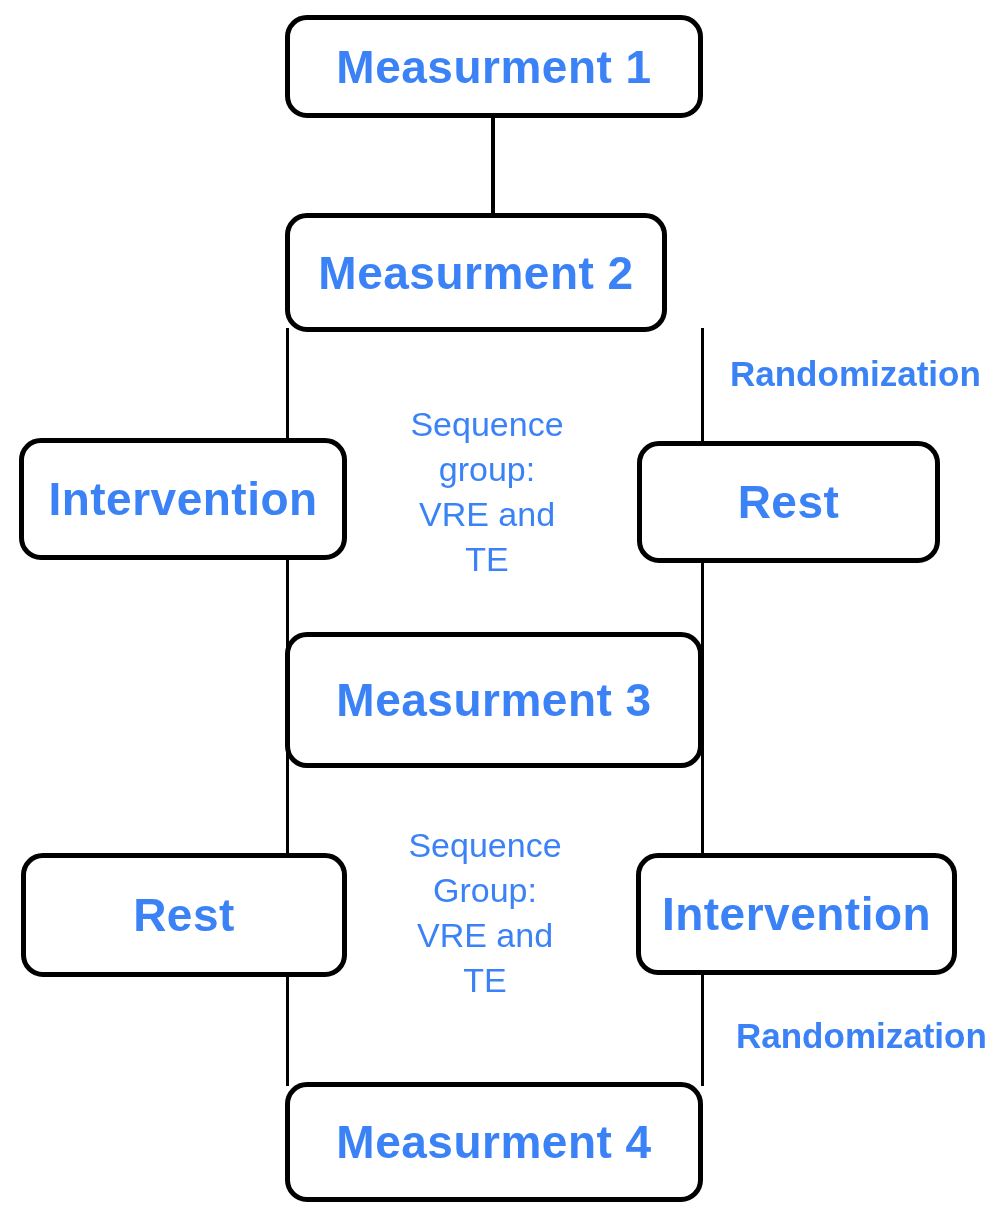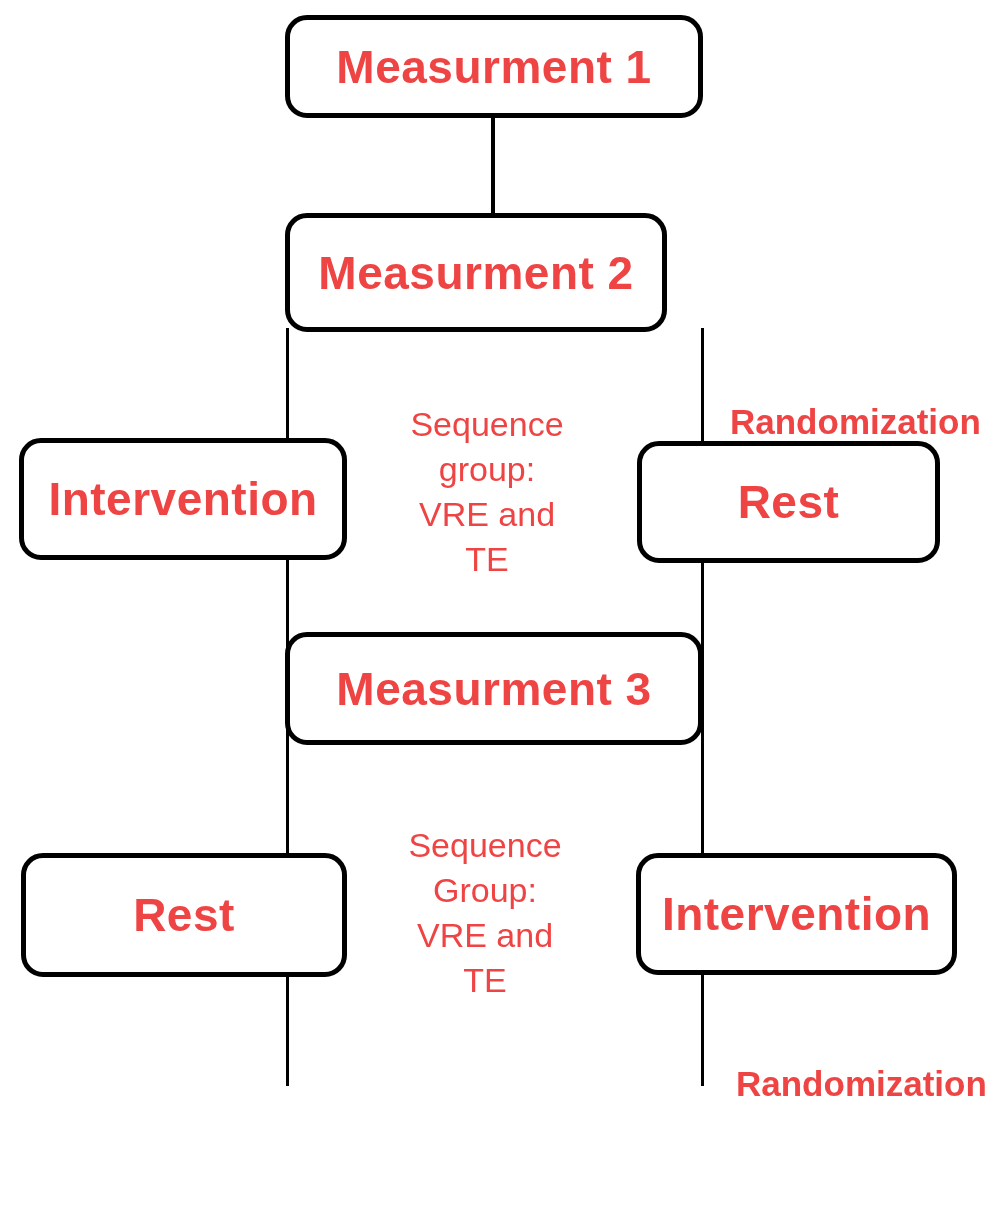--- a/index.html
+++ b/index.html
@@ -1,20 +1,20 @@
 <!DOCTYPE html>
 <html><head>
 <meta charset="utf-8">
 <style>
   html,body{margin:0;padding:0;background:#ffffff;}
   #canvas{
     position:relative;
     width:1004px;height:1220px;
     background:#ffffff;
-    color:#ef4444;
+    color:#3b82f6;
     font-family:"Liberation Sans", sans-serif;
     overflow:hidden;
   }
   .vline{
     position:absolute;
     background:#000000;
   }
   .node{
     position:absolute;
     box-sizing:border-box;
@@ -37,30 +37,29 @@
     text-align:center;
     white-space:nowrap;
   }
   .seq span{display:block;}
   .rand{
     position:absolute;
     font-weight:bold;
     font-size:35px;
     line-height:36px;
     white-space:nowrap;
-    margin-top:48px;
   }
   
   #connector-m1-m2{left:491px;top:112px;width:4px;height:106px;}
   #line-left {left:286px;top:328px;width:3px;height:758px;}
   #line-right{left:701px;top:328px;width:3px;height:758px;}
   
   #box-m1{left:285px;top:15px;  width:418px;height:103px;}
   #box-m2{left:285px;top:213px; width:382px;height:119px;}
-  #box-m3{left:285px;top:632px; width:418px;height:113px;}
+  #box-m3{left:285px;top:632px; width:418px;height:136px;}
   #box-m4{left:285px;top:1082px;width:418px;height:120px;}
   
   #box-intervention-upper{left:19px; top:438px;width:328px;height:122px;}
   #box-rest-upper        {left:637px;top:441px;width:303px;height:122px;}
   #box-rest-lower        {left:21px; top:853px;width:326px;height:124px;}
   #box-intervention-lower{left:636px;top:853px;width:321px;height:122px;}
   
   #seq-upper{left:337px;top:402px;width:300px;}
   #seq-lower{left:335px;top:823px;width:300px;}
   #rand-upper{left:730px;top:356px;}
@@ -76,20 +75,23 @@
   <div class="vline" id="line-right"></div>
 
   <div class="node" id="box-m1">
     <span>Measurment 1</span>
   </div>
   <div class="node" id="box-m2">
     <span>Measurment 2</span>
   </div>
   <div class="node" id="box-m3">
     <span>Measurment 3</span>
+  </div>
+  <div class="node" id="box-m4">
+    <span>Measurment 4</span>
   </div>
 
   <div class="node" id="box-intervention-upper">
     <span>Intervention</span>
   </div>
   <div class="node" id="box-rest-upper">
     <span>Rest</span>
   </div>
   <div class="node" id="box-rest-lower">
     <span>Rest</span>

